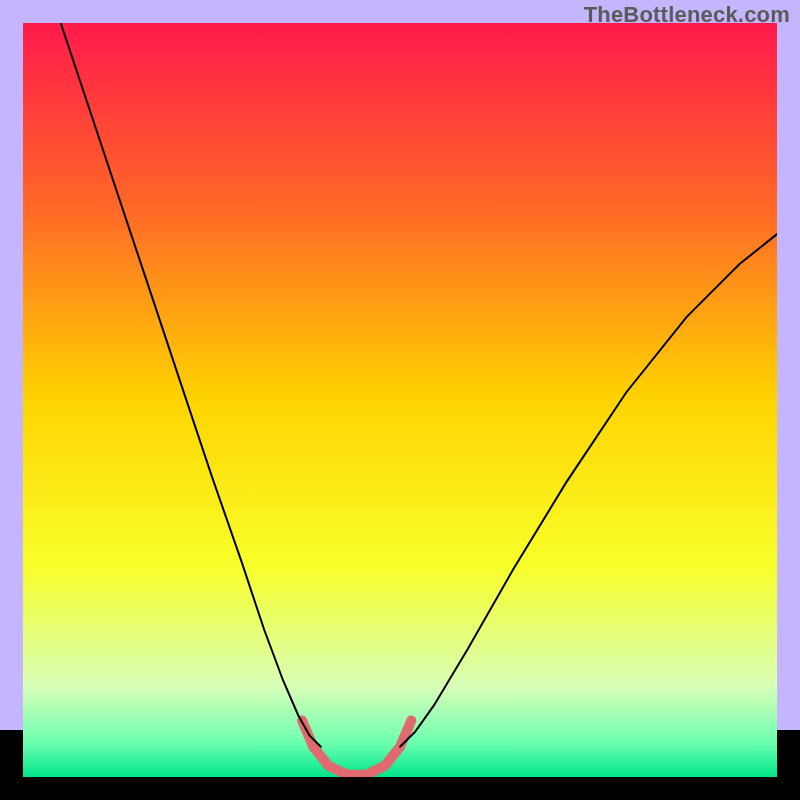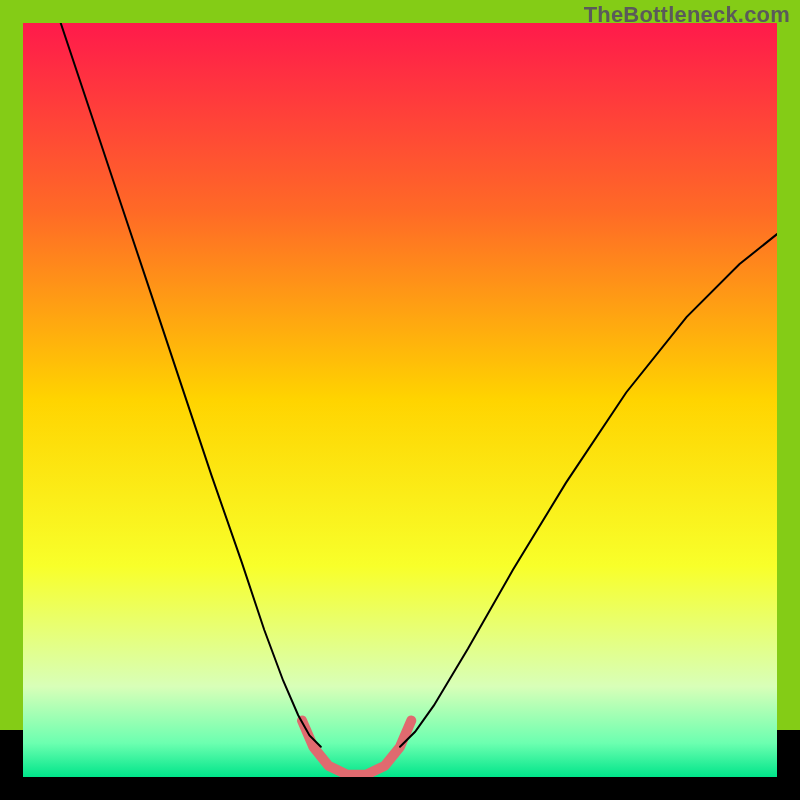--- a/index.html
+++ b/index.html
@@ -8,21 +8,21 @@
     width: 800px;
     height: 800px;
     background: #000;
     font-family: Arial, Helvetica, sans-serif;
     overflow: hidden;
   }
   .frame {
     position: relative;
     width: 800px;
     height: 730px;
-    background: #84cc16;
+    background: #c4b5fd;
   }
   .watermark {
     position: absolute;
     top: 2px;
     right: 10px;
     color: #5a5a5a;
     font-size: 22px;
     font-weight: 600;
     letter-spacing: 0.2px;
     z-index: 4;

